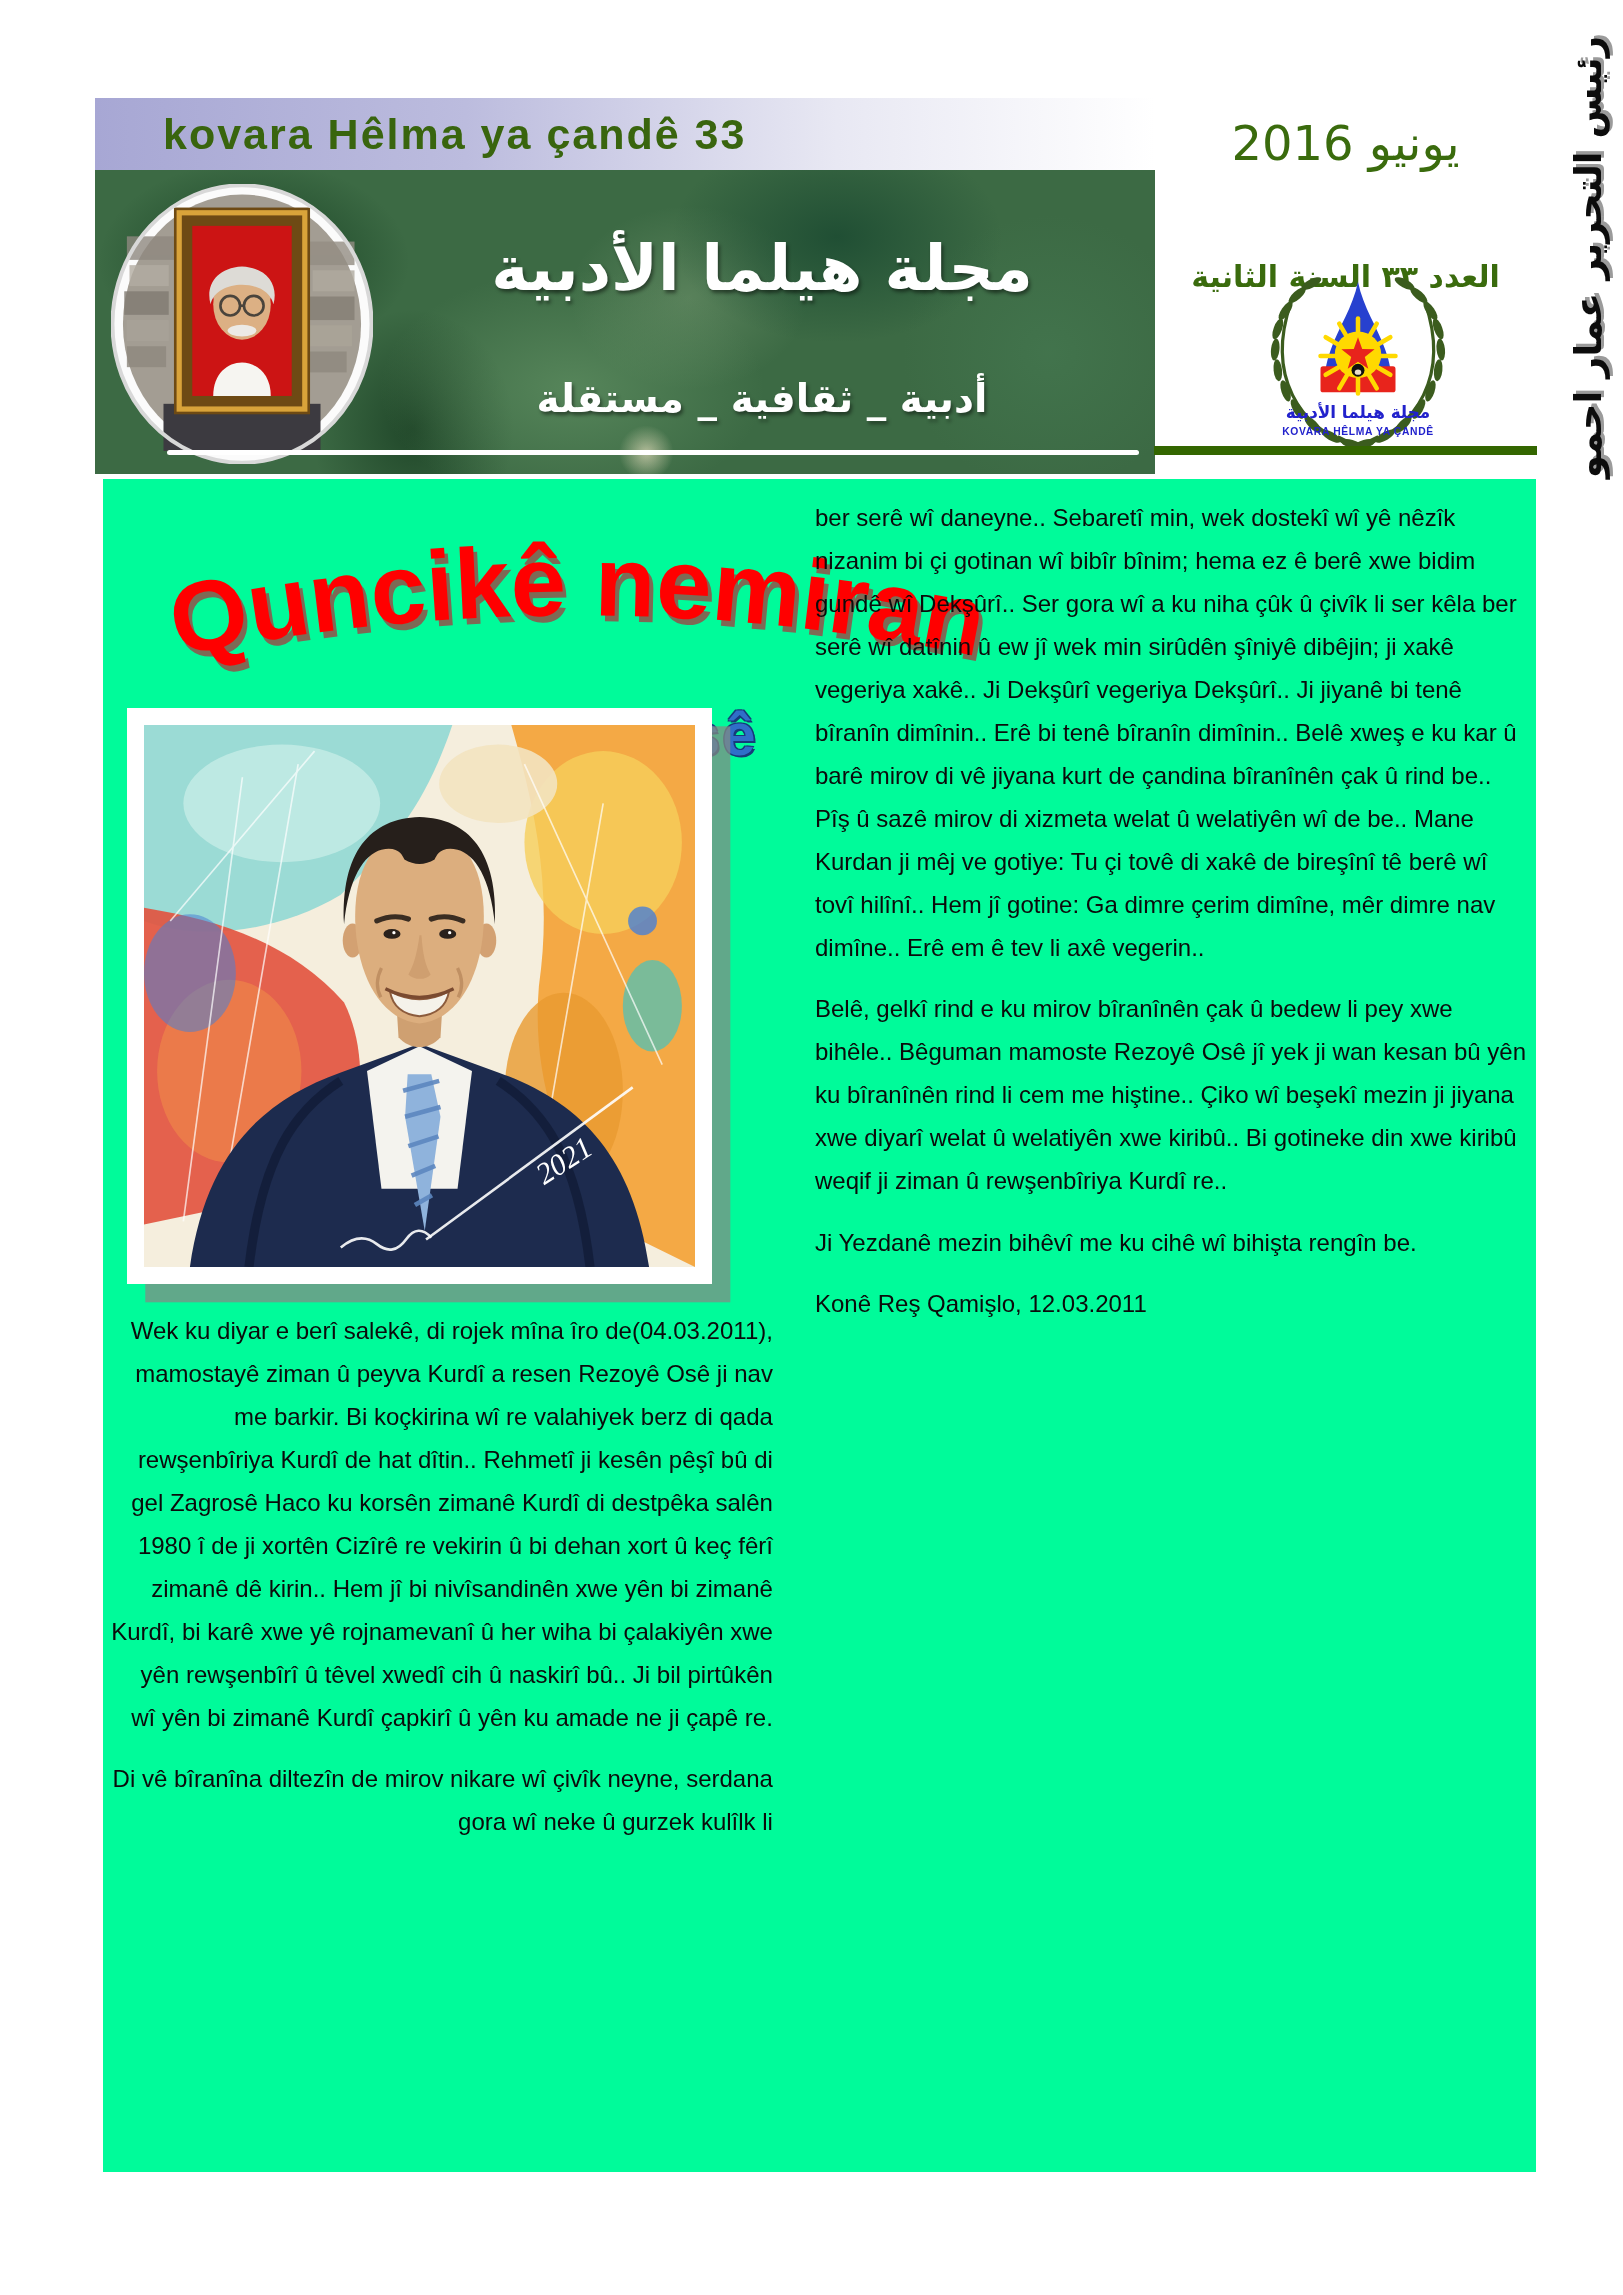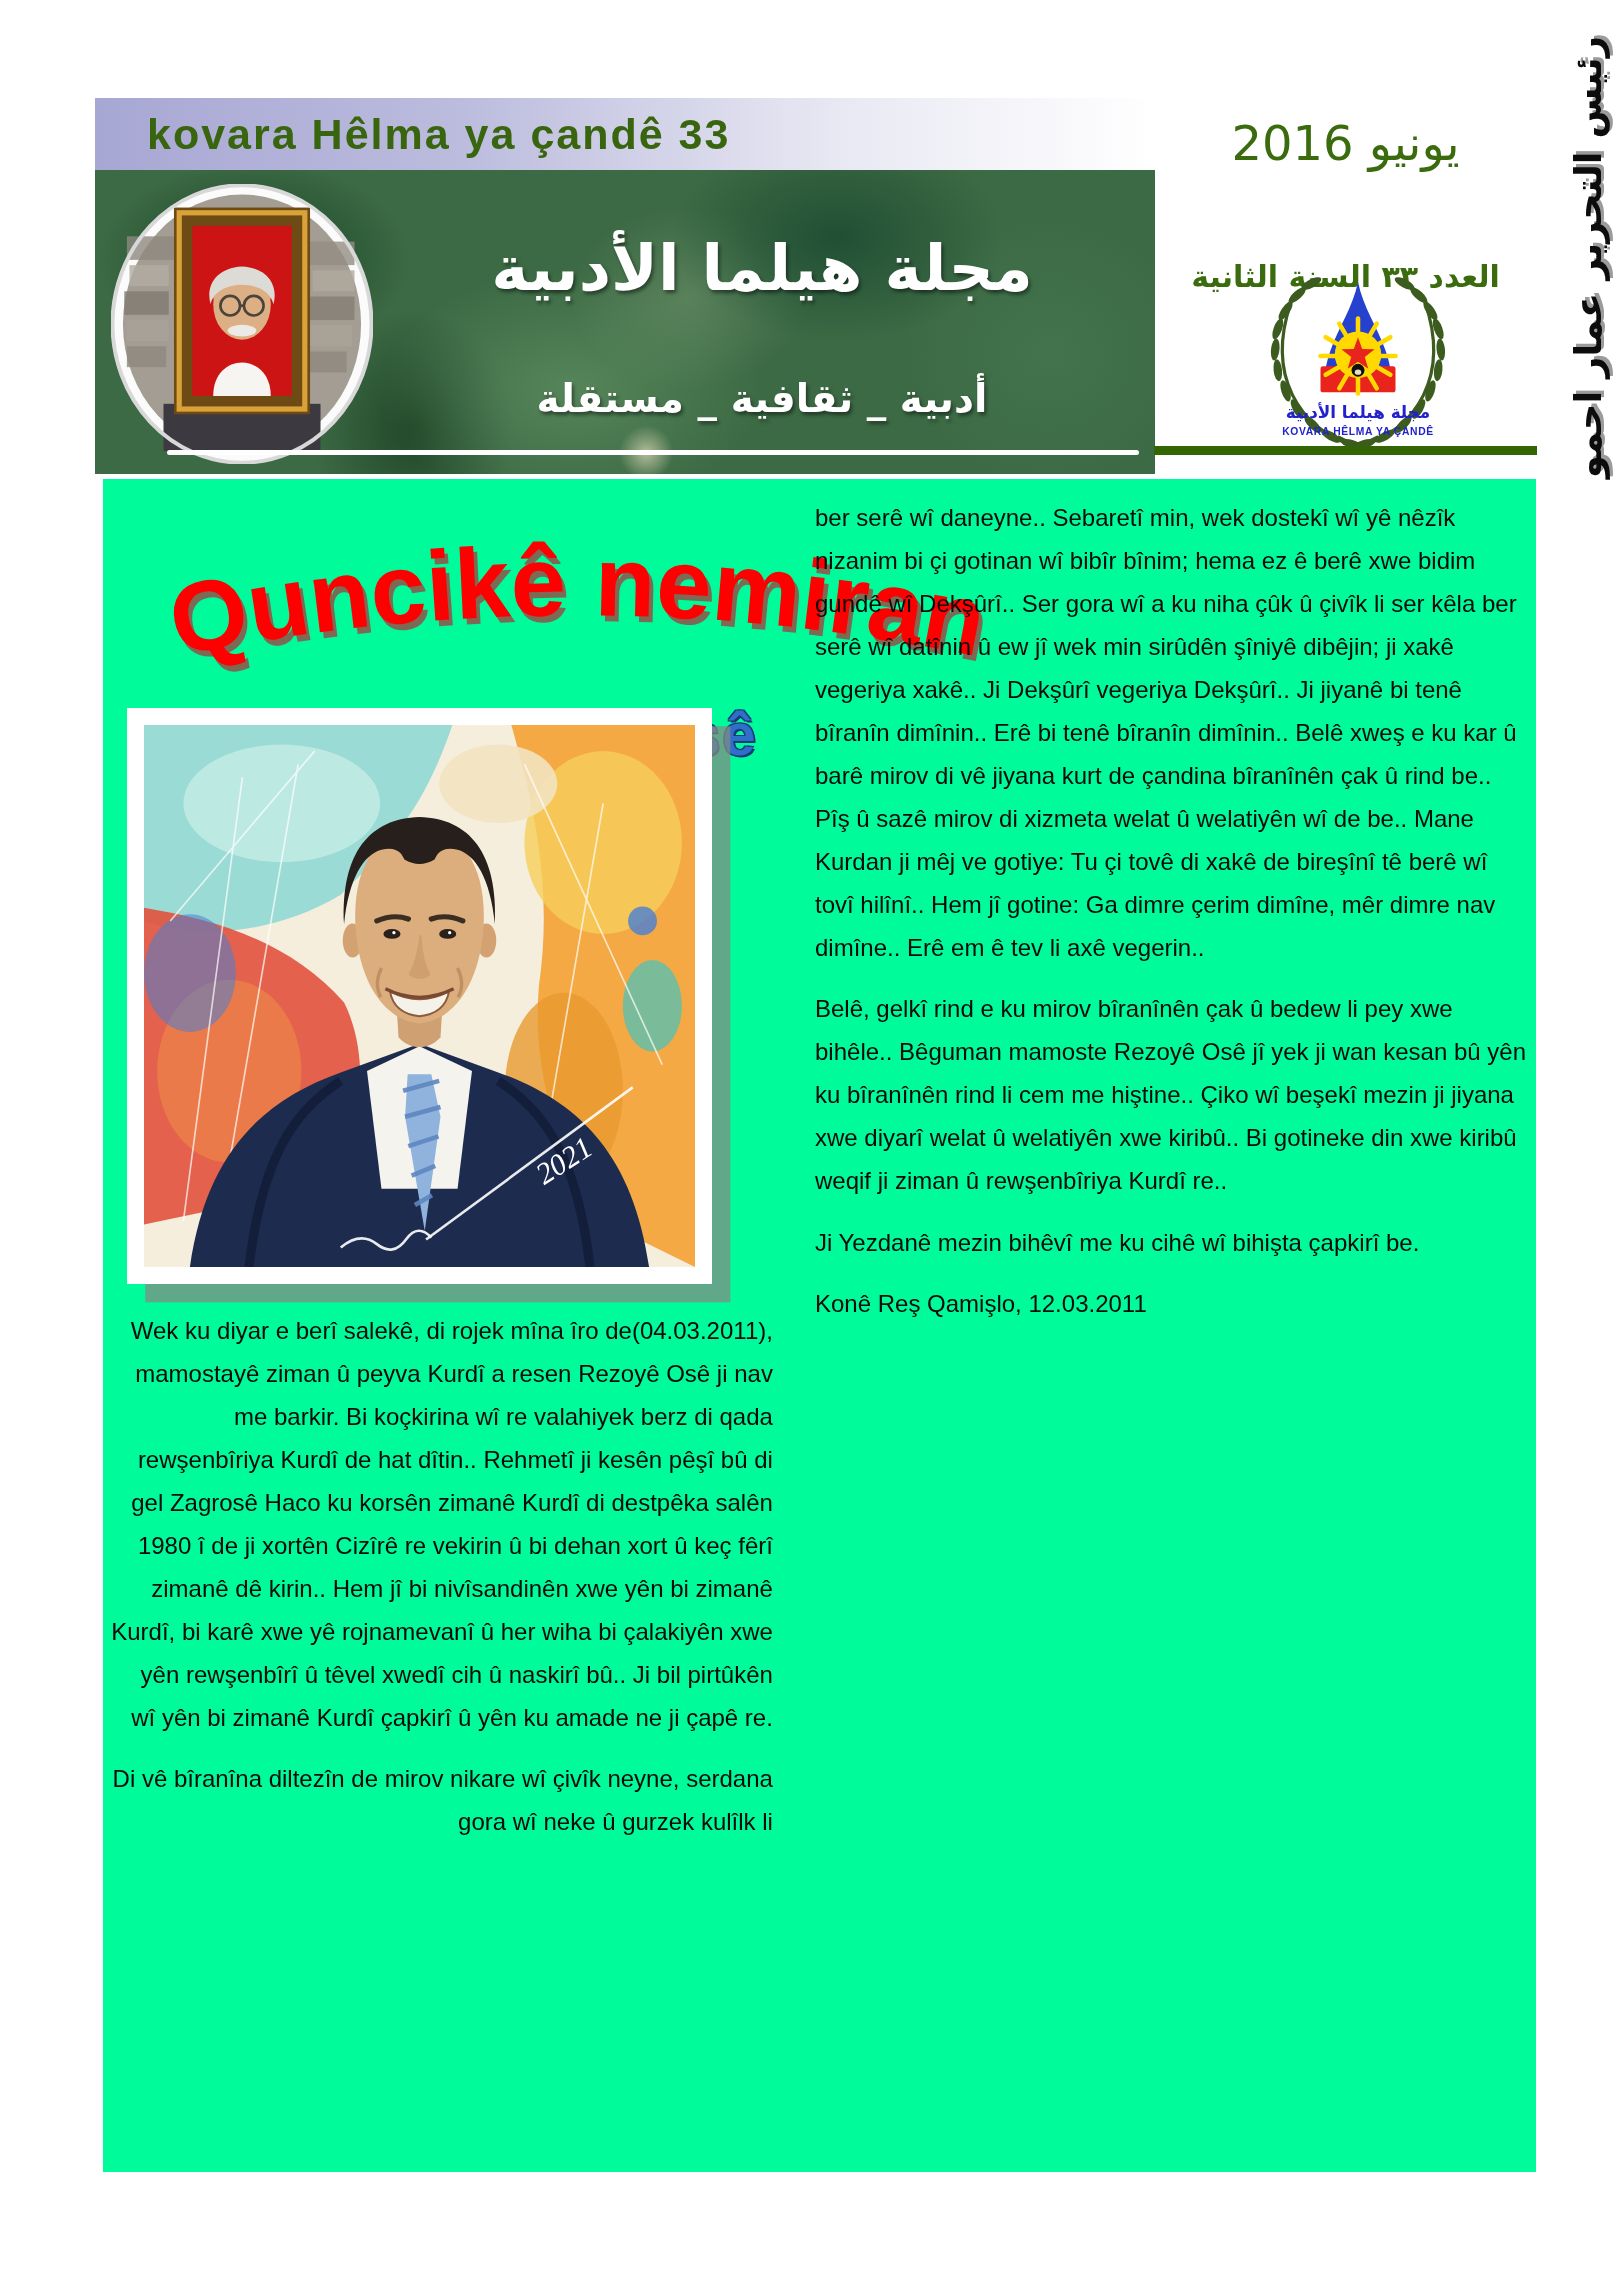--- a/index.html
+++ b/index.html
@@ -3,21 +3,21 @@
 <meta charset="utf-8">
 <style>
   html,body{margin:0;padding:0;}
   body{width:1623px;height:2295px;background:#ffffff;position:relative;overflow:hidden;
        font-family:"Liberation Sans",sans-serif;}
   .abs{position:absolute;}
 
   
   .banner{left:95px;top:98px;width:1060px;height:72px;
     background:linear-gradient(90deg,#a7a7d4 0%,#bcbcde 35%,#e8e8f3 70%,#ffffff 100%);}
-  .banner-title{line-height:72px;padding-left:52px;font-size:43px;font-weight:bold;
+  .banner-title{line-height:72px;padding-left:68px;font-size:43px;font-weight:bold;
     letter-spacing:2px;color:#39650e;white-space:nowrap;}
 
   .grass{left:95px;top:170px;width:1060px;height:304px;background-color:#3c6a44;
     background-image:
       radial-gradient(ellipse 222px 144px at 15% 30%, rgba(18,58,30,.85), transparent 70%),
       radial-gradient(ellipse 275px 170px at 45% 72%, rgba(112,160,112,.5), transparent 70%),
       radial-gradient(ellipse 236px 151px at 70% 22%, rgba(25,72,48,.8), transparent 70%),
       radial-gradient(ellipse 209px 196px at 90% 60%, rgba(70,122,82,.6), transparent 70%),
       radial-gradient(ellipse 170px 131px at 56% 42%, rgba(142,172,132,.35), transparent 70%),
       radial-gradient(circle 39px at 52% 93%, rgba(226,216,186,.8), transparent 70%),
@@ -243,17 +243,17 @@
   </div>
 
   <div class="abs col col-left">
     <p>Wek ku diyar e berî salekê, di rojek mîna îro de(04.03.2011), mamostayê ziman û peyva Kurdî a resen Rezoyê Osê ji nav me barkir. Bi koçkirina wî re valahiyek berz di qada rewşenbîriya Kurdî de hat dîtin.. Rehmetî ji kesên pêşî bû di gel Zagrosê Haco ku korsên zimanê Kurdî di destpêka salên 1980 î de ji xortên Cizîrê re vekirin û bi dehan xort û keç fêrî zimanê dê kirin.. Hem jî bi nivîsandinên xwe yên bi zimanê Kurdî, bi karê xwe yê rojnamevanî û her wiha bi çalakiyên xwe yên rewşenbîrî û têvel xwedî cih û naskirî bû.. Ji bil pirtûkên wî yên bi zimanê Kurdî çapkirî û yên ku amade ne ji çapê re.</p>
     <p>Di vê bîranîna diltezîn de mirov nikare wî çivîk neyne, serdana gora wî neke û gurzek kulîlk li</p>
   </div>
 
   <div class="abs col col-right">
     <p>ber serê wî daneyne.. Sebaretî min, wek dostekî wî yê nêzîk nizanim bi çi gotinan wî bibîr bînim; hema ez ê berê xwe bidim gundê wî Dekşûrî.. Ser gora wî a ku niha çûk û çivîk li ser kêla ber serê wî datînin û ew jî wek min sirûdên şîniyê dibêjin; ji xakê vegeriya xakê.. Ji Dekşûrî vegeriya Dekşûrî.. Ji jiyanê bi tenê bîranîn dimînin.. Erê bi tenê bîranîn dimînin.. Belê xweş e ku kar û barê mirov di vê jiyana kurt de çandina bîranînên çak û rind be.. Pîş û sazê mirov di xizmeta welat û welatiyên wî de be.. Mane Kurdan ji mêj ve gotiye: Tu çi tovê di xakê de bireşînî tê berê wî tovî hilînî.. Hem jî gotine: Ga dimre çerim dimîne, mêr dimre nav dimîne.. Erê em ê tev li axê vegerin..</p>
     <p>Belê, gelkî rind e ku mirov bîranînên çak û bedew li pey xwe bihêle.. Bêguman mamoste Rezoyê Osê jî yek ji wan kesan bû yên ku bîranînên rind li cem me hiştine.. Çiko wî beşekî mezin ji jiyana xwe diyarî welat û welatiyên xwe kiribû.. Bi gotineke din xwe kiribû weqif ji ziman û rewşenbîriya Kurdî re..</p>
-    <p>Ji Yezdanê mezin bihêvî me ku cihê wî bihişta çapkirî be.</p>
+    <p>Ji Yezdanê mezin bihêvî me ku cihê wî bihişta rengîn be.</p>
     <p>Konê Reş Qamişlo, 12.03.2011</p>
   </div>
 </div>
 
 
 </body></html>

